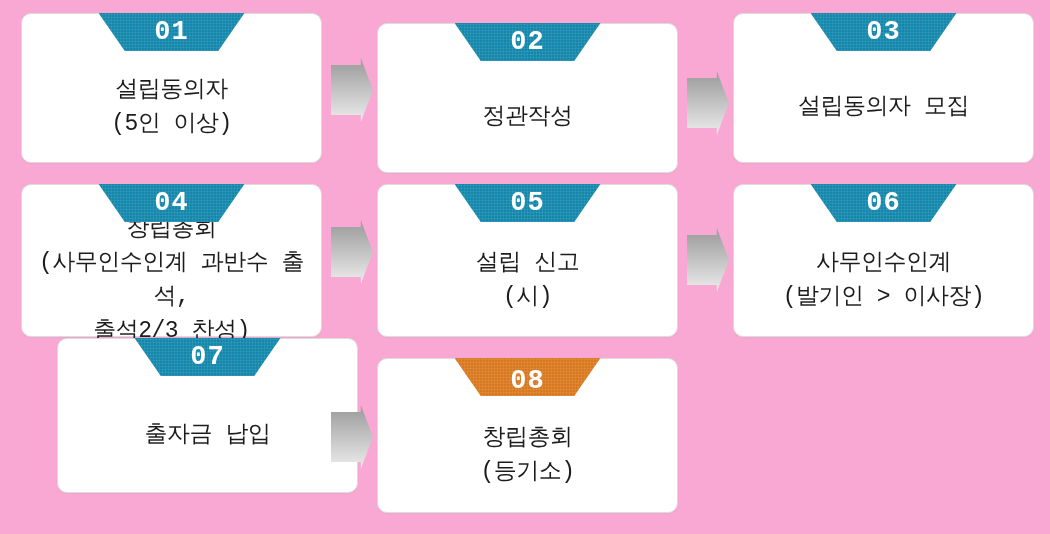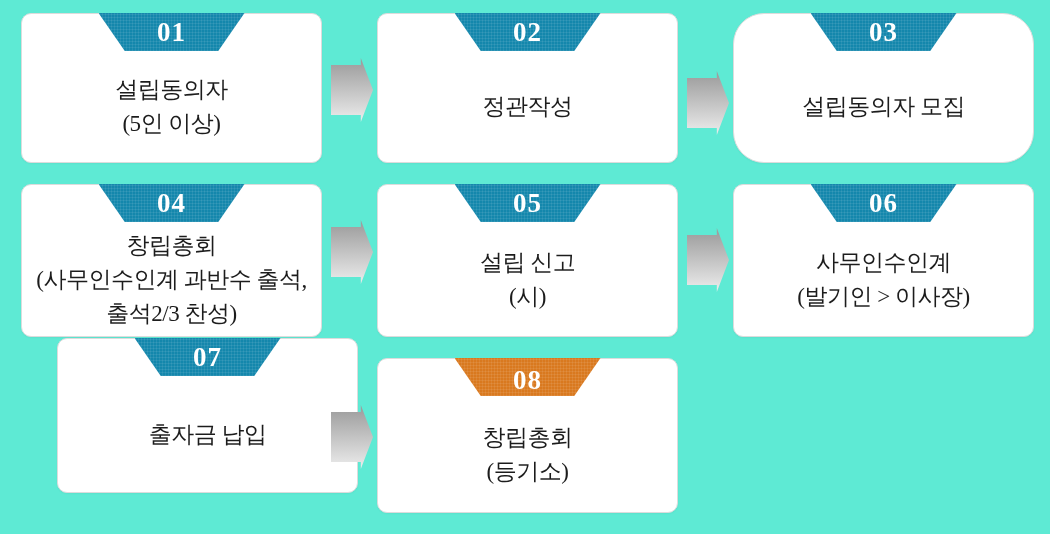--- a/index.html
+++ b/index.html
@@ -7,22 +7,22 @@
     --badge-orange:#d9791f;
     --arrow-top:#999999;
     --arrow-bottom:#ededed;
     --box-border:#dcdcdc;
     --text:#1c1c1c;
   }
   html,body{margin:0;padding:0;background:#ffffff;}
   .canvas{
     position:relative;
     width:1050px;height:534px;
-    background:#5eead4;
-    font-family:Liberation Serif, serif;
+    background:#f9a8d4;
+    font-family:Liberation Mono, monospace;
     overflow:hidden;
   }
   .card{
     position:absolute;
     width:301px;
     background:#ffffff;
     border:1px solid var(--box-border);
     border-radius:10px;
     box-sizing:border-box;
     box-shadow:0 1px 2px rgba(0,0,0,0.04);
@@ -57,22 +57,22 @@
     letter-spacing:-0.5px;
   }
   .arrow{
     position:absolute;
     width:42px;height:64px;
     background:linear-gradient(to bottom, var(--arrow-top), var(--arrow-bottom));
     clip-path:polygon(0 11%,71% 11%,71% 0,100% 50%,71% 100%,71% 89%,0 89%);
   }
   
   .p1{left:21px;top:13px;height:150px;}
-  .p2{left:377px;top:13px;height:150px;}
-  .p3{left:733px;top:13px;height:150px;border-radius:31px;}
+  .p2{left:377px;top:23px;height:150px;}
+  .p3{left:733px;top:13px;height:150px;}
   .p4{left:21px;top:184px;height:153px;}
   .p5{left:377px;top:184px;height:153px;}
   .p6{left:733px;top:184px;height:153px;}
   .p7{left:21px;top:338px;height:155px;margin-left:36px;}
   .p8{left:377px;top:358px;height:155px;}
   
   .a1{left:331px;top:58px;}
   .a2{left:687px;top:71px;}
   .a3{left:331px;top:220px;}
   .a4{left:687px;top:228px;}

